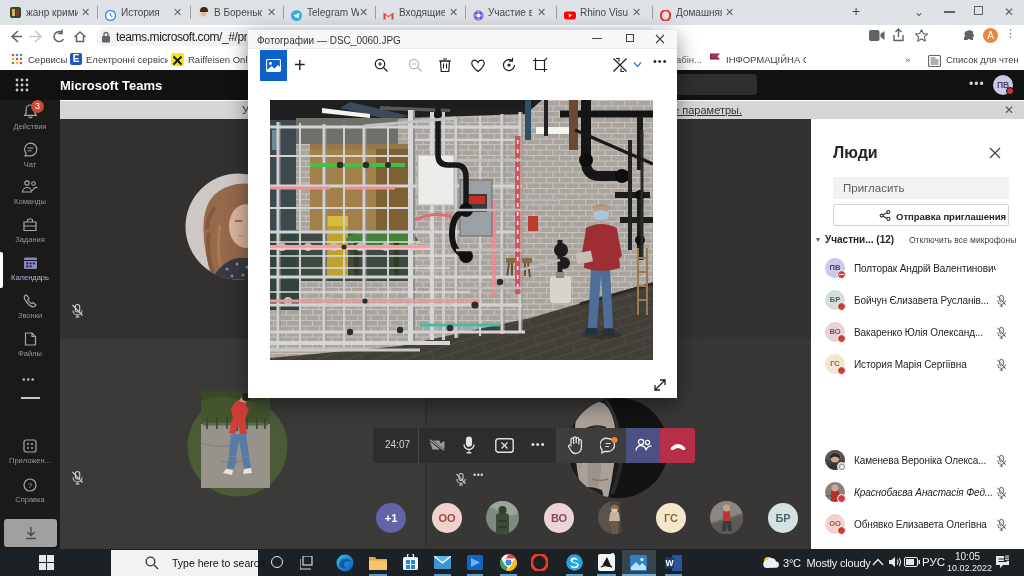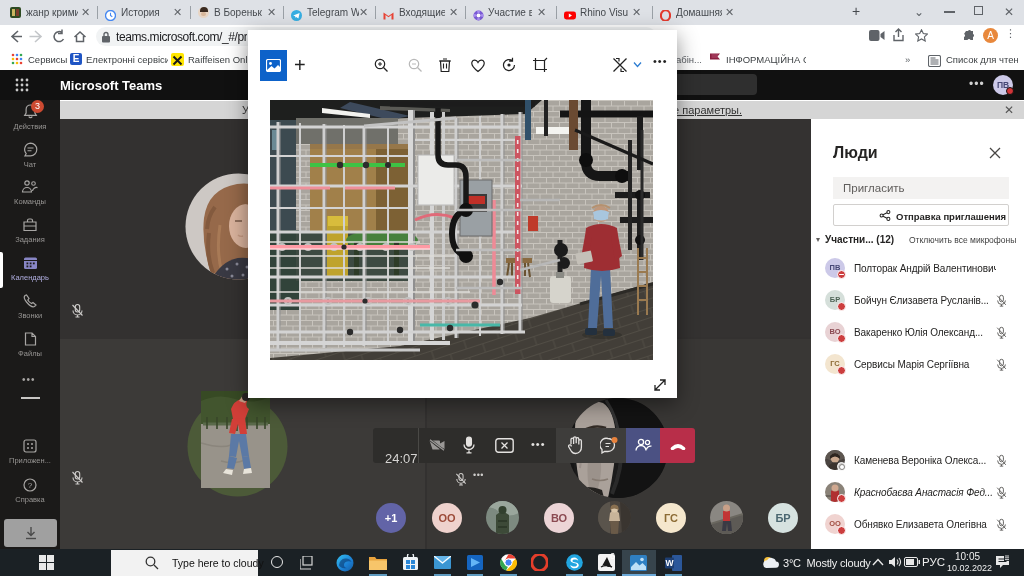--- a/index.html
+++ b/index.html
@@ -372,21 +372,21 @@
         </g>
       </svg>
     <div class="abs" style="left:413px;top:351px;color:#cfcdcb;font-size:9px;letter-spacing:.5px;">•••</div>
 
     <div class="abs" style="left:313px;top:309px;width:322px;height:35px;border-radius:3px;overflow:hidden;">
       <div class="abs" style="left:0;top:0;width:183px;height:35px;background:#2e2d2b;"></div>
       <div class="abs" style="left:183px;top:0;width:70px;height:35px;background:#3e3d3b;"></div>
       <div class="abs" style="left:253px;top:0;width:34px;height:35px;background:#4b5183;"></div>
       <div class="abs" style="left:287px;top:0;width:35px;height:35px;background:#b82e49;"></div>
       <div class="abs" style="left:45px;top:0;width:1px;height:35px;background:#4a4946;"></div>
-      <div class="abs" style="left:12px;top:23px;color:#d6d4d2;font-size:13px;">24:07</div>
+      <div class="abs" style="left:12px;top:11px;color:#d6d4d2;font-size:10px;">24:07</div>
       <svg class="abs" style="left:55px;top:9px;" width="18" height="16" viewBox="0 0 18 16">
           <g fill="#9a9896">
             <path d="M1.5 3.5 H11 a1 1 0 0 1 1 1 V6.5 L16.5 4 V12 L12 9.5 V11.5 a1 1 0 0 1 -1 1 H4.5 Z"></path>
           </g>
           <path d="M1 2 L15.5 13.5" stroke="#2e2d2b" stroke-width="2.6"></path>
           <path d="M2 2.7 L16 13.3" stroke="#9a9896" stroke-width="1.3"></path>
         </svg>
       <svg class="abs" style="left:89px;top:8px;" width="14" height="18" viewBox="0 0 14 18">
           <g stroke="#e4e2e0" stroke-width="1.3" fill="none">
             <rect x="4.6" y="1.2" width="4.8" height="9" rx="2.4" fill="#e4e2e0"></rect>
@@ -518,21 +518,21 @@
           <g stroke="#605e5c" stroke-width="1.1" fill="none">
             <rect x="5.3" y="1.5" width="4.4" height="7.5" rx="2.2"></rect>
             <path d="M3 7.5 a4.5 4.5 0 0 0 9 0 M7.5 12 v2 M5.5 14 h4"></path>
             <path d="M2.5 2 L12.5 12.5"></path>
           </g>
         </svg>
     </div>
     <div class="prow" style="top:233px;">
       <div class="pav" style="background:#f3e5cf;color:#8c6b34;">ГС</div>
         <div class="pdot"></div>
-      <div class="pname">Сервисы Марія Сергіївна</div>
+      <div class="pname">История Марія Сергіївна</div>
       <svg class="pmic" width="13" height="13" viewBox="0 0 15 15">
           <g stroke="#605e5c" stroke-width="1.1" fill="none">
             <rect x="5.3" y="1.5" width="4.4" height="7.5" rx="2.2"></rect>
             <path d="M3 7.5 a4.5 4.5 0 0 0 9 0 M7.5 12 v2 M5.5 14 h4"></path>
             <path d="M2.5 2 L12.5 12.5"></path>
           </g>
         </svg>
     </div>
     <div class="prow" style="top:329px;">
       <svg class="abs" style="left:14px;" width="20" height="20" viewBox="0 0 20 20">
@@ -592,20 +592,28 @@
       <svg class="pmic" width="13" height="13" viewBox="0 0 15 15">
           <g stroke="#605e5c" stroke-width="1.1" fill="none">
             <rect x="5.3" y="1.5" width="4.4" height="7.5" rx="2.2"></rect>
             <path d="M3 7.5 a4.5 4.5 0 0 0 9 0 M7.5 12 v2 M5.5 14 h4"></path>
             <path d="M2.5 2 L12.5 12.5"></path>
           </g>
         </svg>
     </div>
   </div>
   <div id="photowin">
+    <div id="ptitle">
+      <div class="abs" style="left:9px;top:4.5px;font-size:10px;color:#333;">Фотографии — DSC_0060.JPG</div>
+      <div class="abs" style="left:344px;top:8px;width:10px;height:1.2px;background:#444;"></div>
+      <div class="abs" style="left:378px;top:4px;width:8px;height:8px;border:1.1px solid #444;"></div>
+      <svg class="abs" style="left:407px;top:4px;" width="10" height="10" viewBox="0 0 10 10">
+          <path d="M1 1 L9 9 M9 1 L1 9" stroke="#444" stroke-width="1.1"></path>
+        </svg>
+    </div>
     <div class="abs" style="left:12px;top:20px;width:27px;height:31px;background:#0d62c9;">
         <svg style="position:absolute;left:6px;top:9px;" width="15" height="13" viewBox="0 0 15 13">
           <rect x="0.5" y="0.5" width="14" height="12" rx="1.5" fill="none" stroke="#fff" stroke-width="1.2"></rect>
           <circle cx="4.5" cy="4.5" r="1.4" fill="#fff"></circle>
           <path d="M1 11 L5.5 7 L8.5 9.5 L12 6 L14 8 V12 H1 Z" fill="#fff"></path>
         </svg>
       </div>
     <div class="abs" style="left:46px;top:24px;font-size:20px;font-weight:300;color:#222;">+</div>
     <svg class="abs" style="left:126px;top:28px;" width="15" height="15" viewBox="0 0 15 15">
         <circle cx="6" cy="6" r="4.7" fill="none" stroke="#222" stroke-width="1.2"></circle>
@@ -816,21 +824,21 @@
         <rect x="8" y="0" width="7" height="7"></rect>
         <rect x="0" y="8" width="7" height="7"></rect>
         <rect x="8" y="8" width="7" height="7"></rect>
       </g>
     </svg>
   <div id="searchbox"></div>
   <svg class="abs" style="left:145px;top:556px;" width="14" height="14" viewBox="0 0 14 14">
       <circle cx="5.5" cy="5.5" r="4.3" fill="none" stroke="#333" stroke-width="1.3"></circle>
       <path d="M9 9 L13 13" stroke="#333" stroke-width="1.3"></path>
     </svg>
-  <div class="abs" style="left:172px;top:557px;font-size:10.5px;color:#111;">Type here to cloudy</div>
+  <div class="abs" style="left:172px;top:557px;font-size:10.5px;color:#111;">Type here to search</div>
   <div class="abs" style="left:271px;top:556px;width:12px;height:12px;border:1.6px solid #e8e8e8;border-radius:50%;"></div>
   <svg class="abs" style="left:300px;top:556px;" width="15" height="14" viewBox="0 0 15 14">
       <rect x="3" y="0" width="9" height="9" fill="none" stroke="#d8d8d8" stroke-width="1.2"></rect>
       <path d="M0 3 V13 H11" stroke="#d8d8d8" stroke-width="1.2" fill="none"></path>
     </svg>
   <svg class="abs" style="left:336px;top:554px;" width="18" height="18" viewBox="0 0 18 18">
       <defs>
         <linearGradient id="edg" x1="0" y1="0" x2="1" y2="1">
           <stop offset="0" stop-color="#35c1f1"></stop>
           <stop offset=".6" stop-color="#1b7fd4"></stop>

